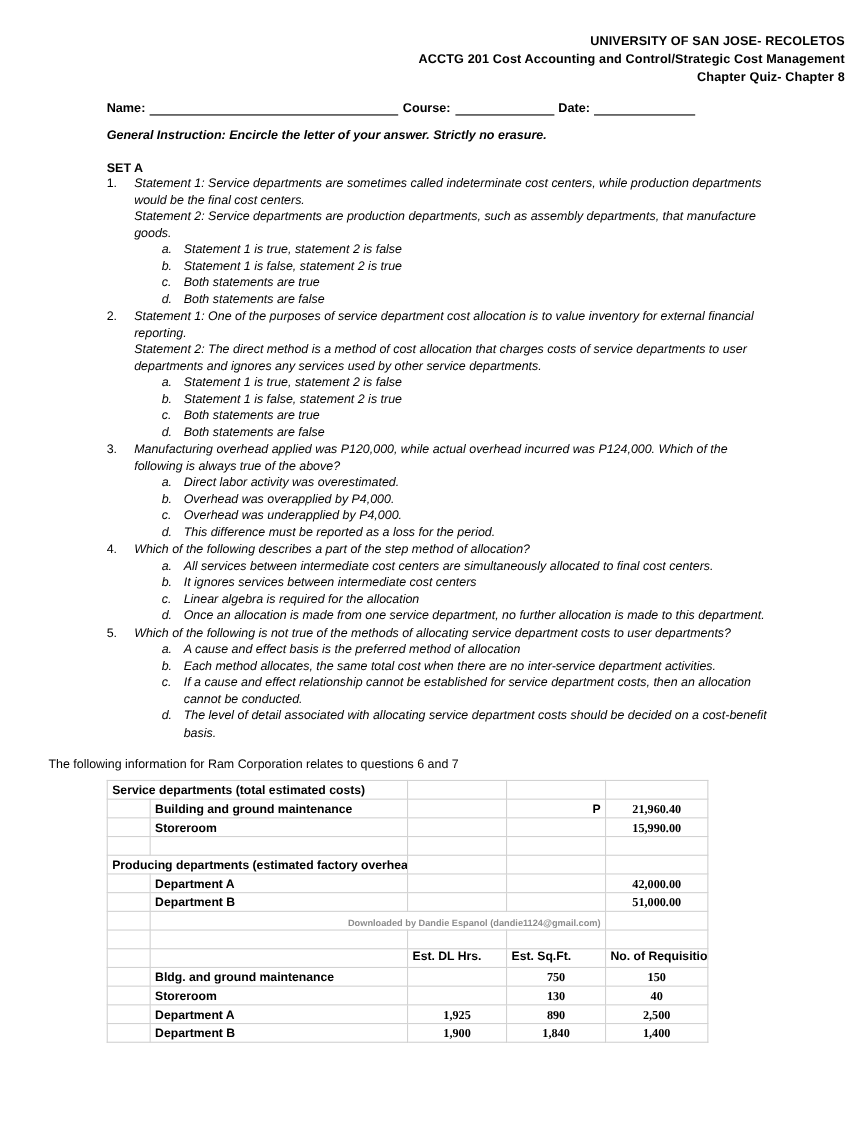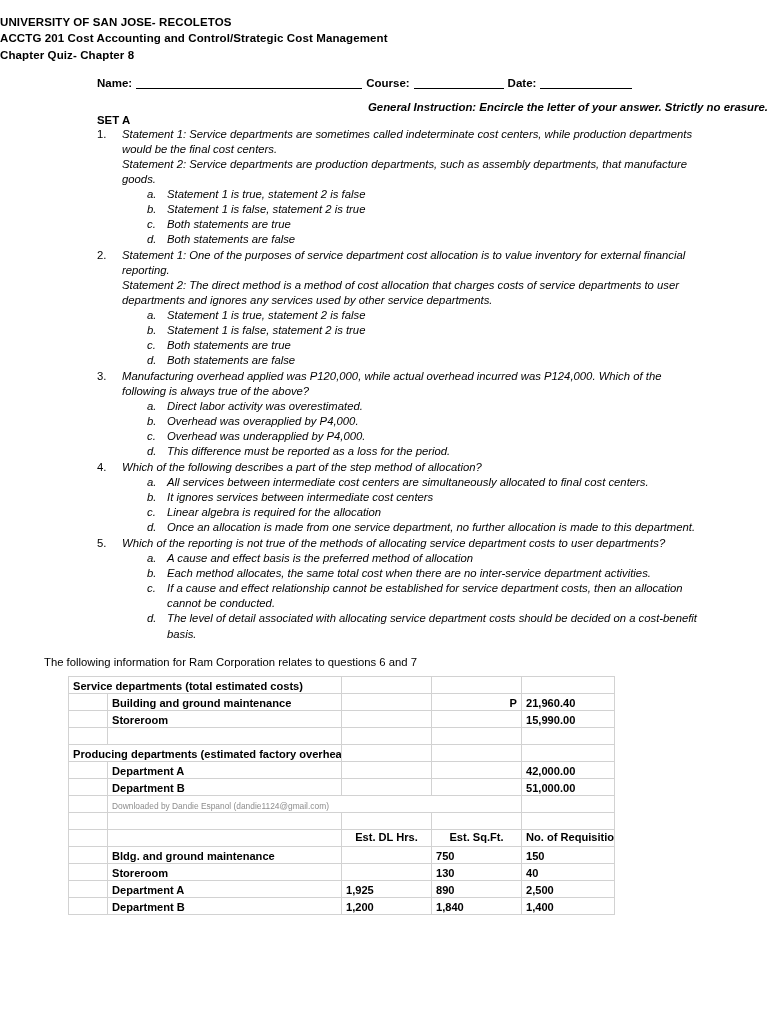--- a/index.html
+++ b/index.html
@@ -17,22 +17,22 @@
     overflow: hidden;
   }
   .page {
     position: relative;
     width: 768px;
     height: 1024px;
     padding: 0;
   }
   
   .doc-header {
-    text-align: left;
-    margin-top: 14px;
+    text-align: right;
+    margin-top: 30px;
     line-height: 1.42;
   }
   .doc-header .hline {
     font-weight: bold;
     font-size: 11.5px;
     letter-spacing: 0.01em;
   }
   
   .id-line {
     margin: 14px 0 0 0;
@@ -55,27 +55,26 @@
   .rule.course { width: 90px; }
   .rule.date { width: 92px; }
 
   
   .instruction {
     margin: 11px 0 0 0;
     padding-left: 97px;
     font-weight: bold;
     font-style: italic;
     font-size: 11.4px;
-    text-align: right;
   }
   .setlabel {
     padding-left: 97px;
     font-weight: bold;
     font-size: 11.4px;
-    margin-top: 1px;
+    margin-top: 18px;
   }
 
   
   .qlist {
     margin-top: 1px;
     padding-left: 97px;
     padding-right: 62px;
   }
   .q {
     display: flex;
@@ -115,21 +114,21 @@
   
   .table-intro {
     padding-left: 44px;
     margin-top: 14px;
     font-size: 11.3px;
   }
 
   
   .tbl-wrap {
     margin-top: 8px;
-    padding-left: 68px;
+    padding-left: 97px;
   }
   table.sheet {
     border-collapse: collapse;
     width: 546px;
     table-layout: fixed;
     font-size: 11.1px;
   }
   table.sheet td {
     border: 1px solid #d2d2d2;
     padding: 1px 4px;
@@ -138,29 +137,29 @@
     white-space: nowrap;
     overflow: hidden;
   }
   .c-narrow { width: 39px; }
   .c-name   { width: 234px; }
   .c-dl     { width: 90px; }
   .c-sq     { width: 90px; }
   .c-req    { width: 93px; }
 
   td.lbl      { font-weight: bold; }
-  td.num      { text-align: left; }
+  td.num      { text-align: center; font-family: Liberation Serif, serif; }
   td.cur      { text-align: right; font-weight: bold; }
   .row-title td { font-weight: bold; }
-  .hdr-tall   { height: 30px; vertical-align: bottom; text-align: center; font-weight: bold; line-height: 1.2; white-space: normal; }
+  .hdr-tall   { height: 30px; vertical-align: bottom; text-align: left; font-weight: bold; line-height: 1.2; white-space: normal; }
   td.watermark {
-    text-align: left;
+    text-align: right;
     color: #8d8d8d;
     font-size: 8.4px;
-    font-weight: normal;
+    font-weight: bold;
   }
   .blankrow td { height: 14px; }
 </style>
 </head>
 <body>
 
 <div class="page">
 
   <div class="doc-header">
     <div class="hline">UNIVERSITY OF SAN JOSE- RECOLETOS</div>
@@ -280,21 +279,21 @@
             <span class="opt-letter">d.</span>
             <span class="opt-text">Once an allocation is made from one service department, no further allocation is made to this department.</span>
           </div>
         </div>
       </div>
     </div>
 
     <div class="q">
       <div class="q-num">5.</div>
       <div class="q-body">
-        <div class="q-stem">Which of the reporting is not true of the methods of allocating service department costs to user departments?</div>
+        <div class="q-stem">Which of the following is not true of the methods of allocating service department costs to user departments?</div>
         <div class="opts">
           <div class="opt">
             <span class="opt-letter">a.</span>
             <span class="opt-text">A cause and effect basis is the preferred method of allocation</span>
           </div>
           <div class="opt">
             <span class="opt-letter">b.</span>
             <span class="opt-text">Each method allocates, the same total cost when there are no inter-service department activities.</span>
           </div>
           <div class="opt">
@@ -406,21 +405,21 @@
         <tr>
           <td></td>
           <td class="lbl">Department A</td>
           <td class="num lbl">1,925</td>
           <td class="num lbl">890</td>
           <td class="num lbl">2,500</td>
         </tr>
         <tr>
           <td></td>
           <td class="lbl">Department B</td>
-          <td class="num lbl">1,200</td>
+          <td class="num lbl">1,900</td>
           <td class="num lbl">1,840</td>
           <td class="num lbl">1,400</td>
         </tr>
       </tbody>
     </table>
   </div>
 
 </div>
 
 </body></html>

